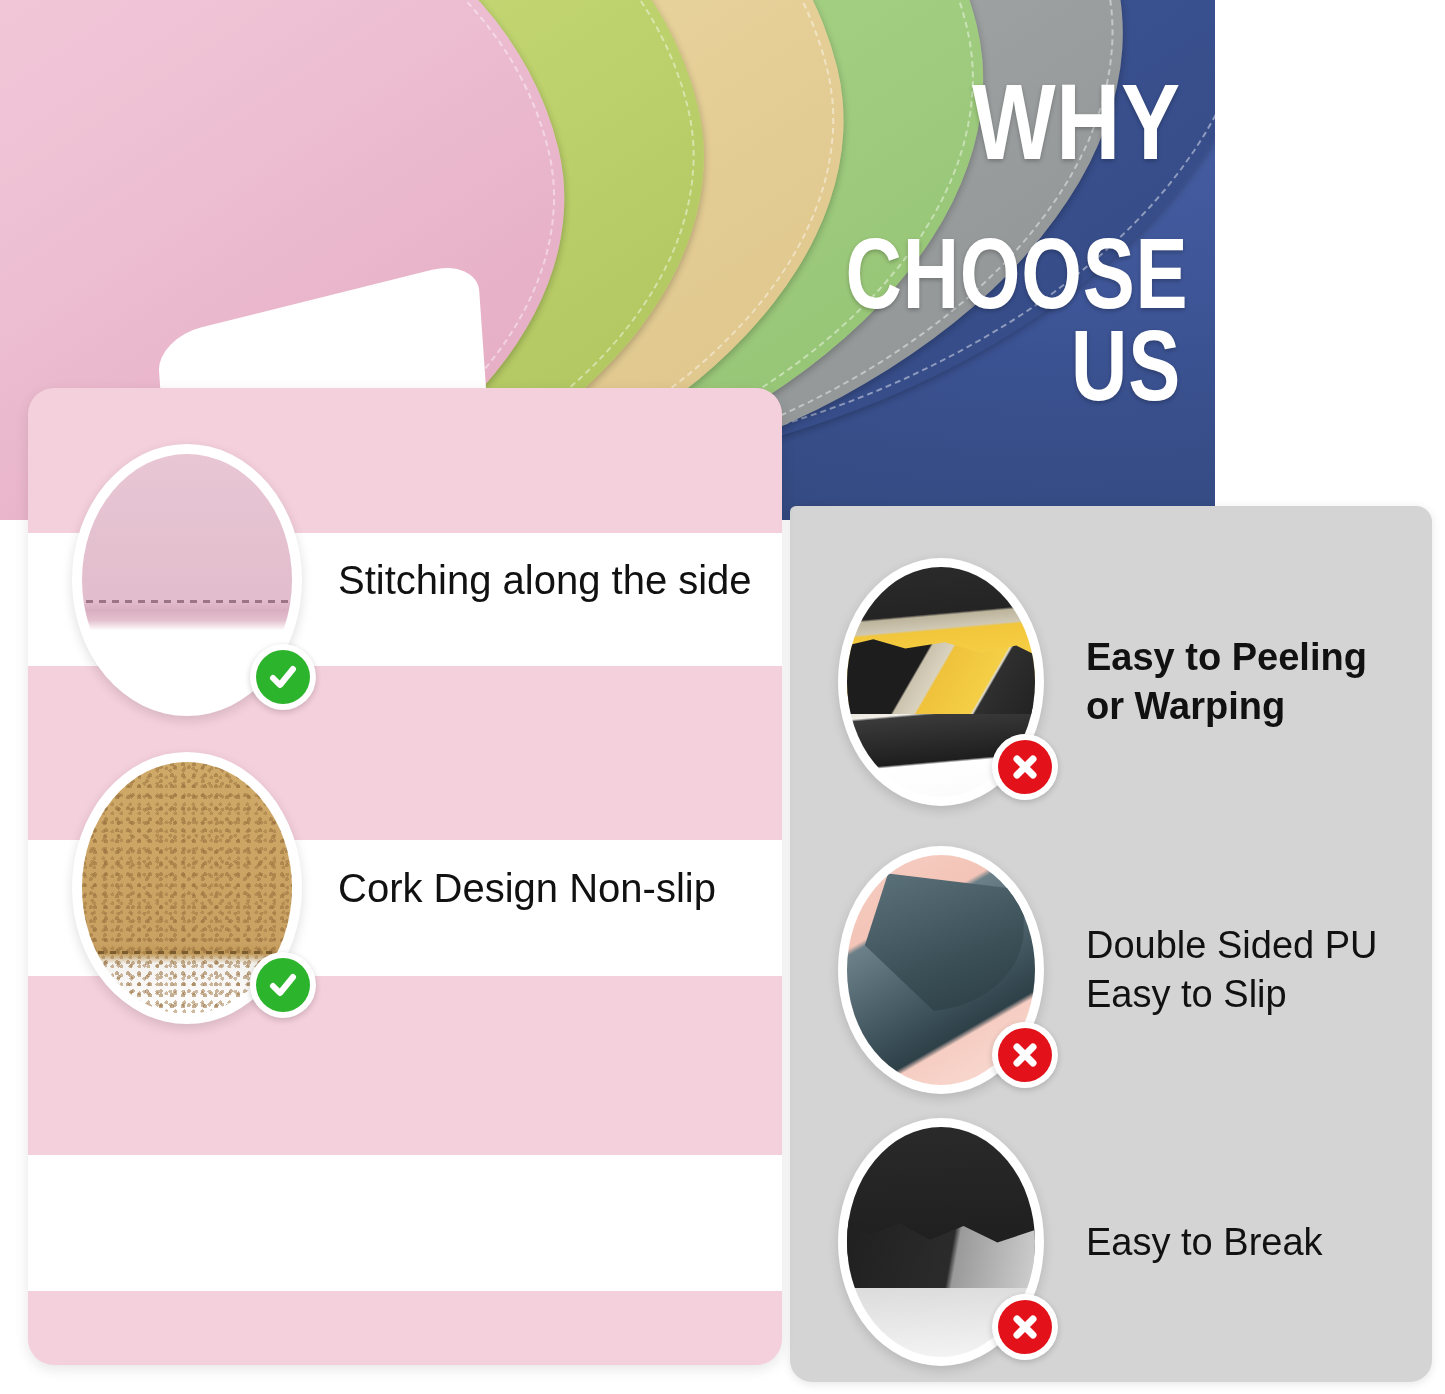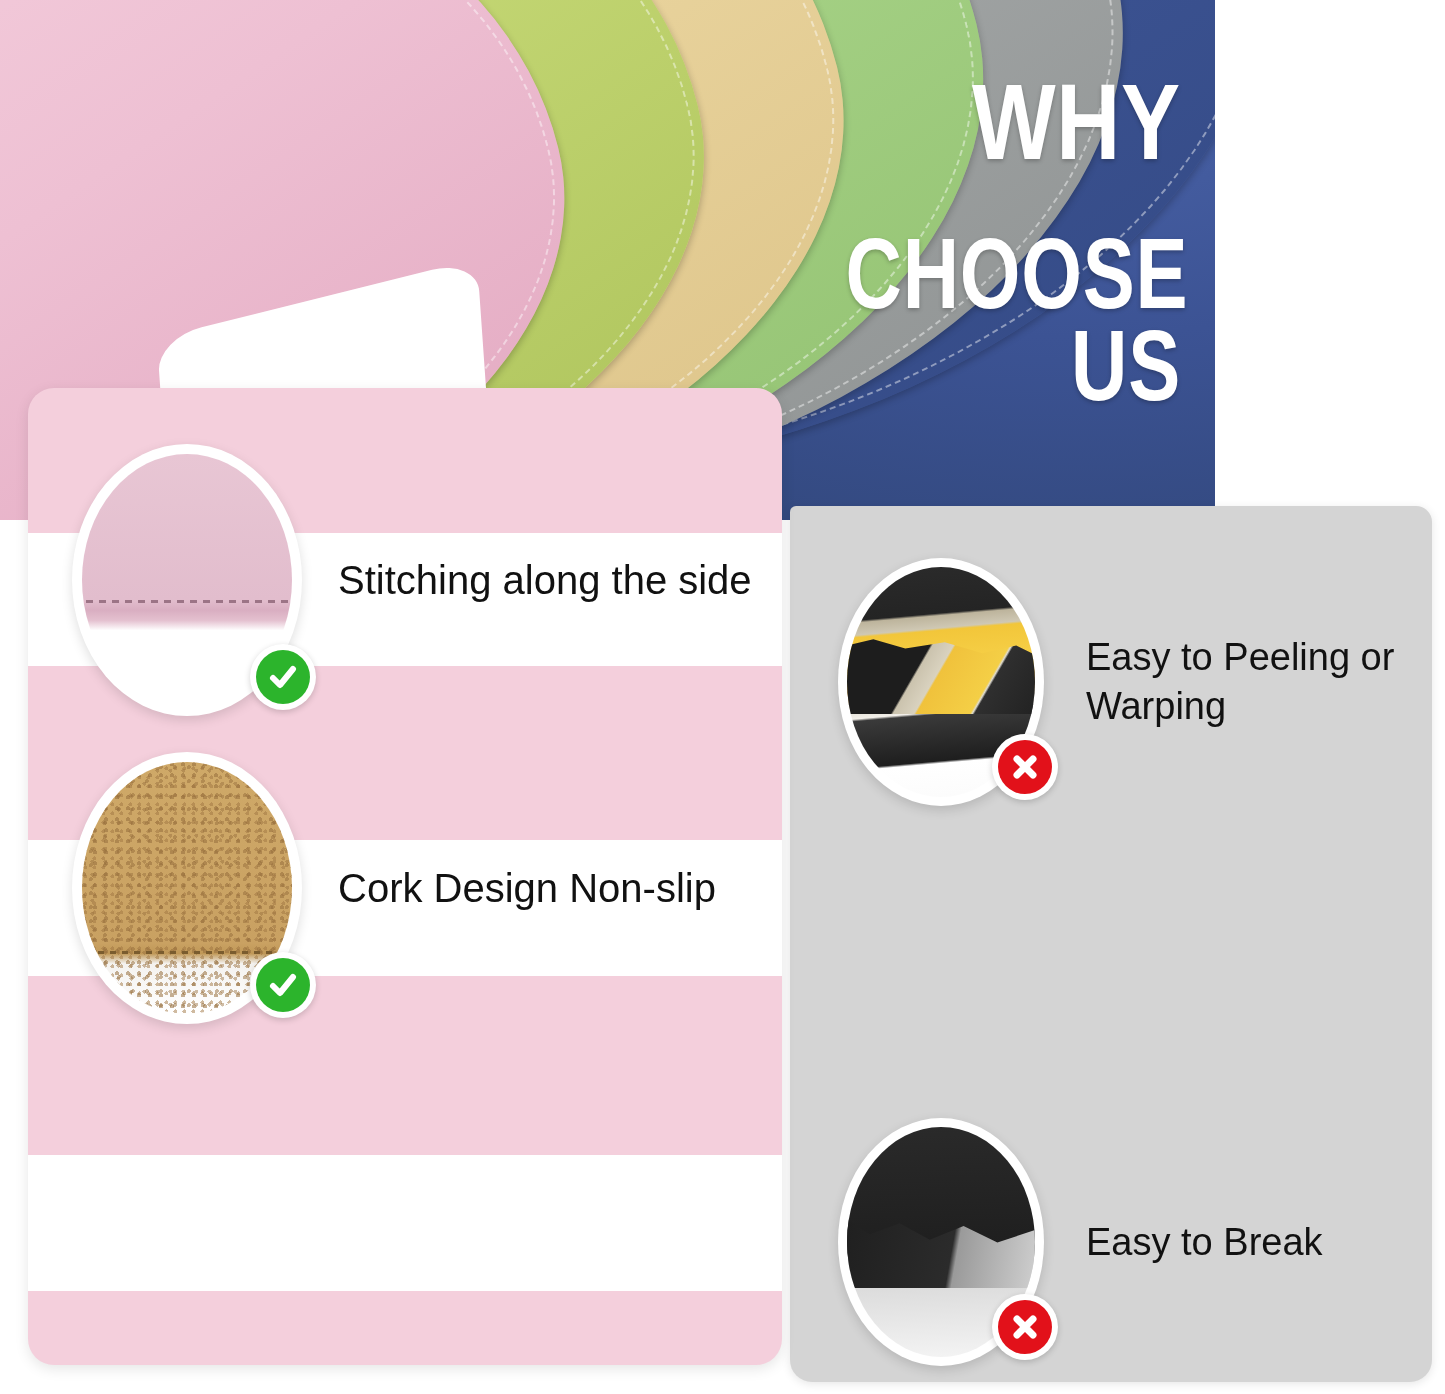--- a/index.html
+++ b/index.html
@@ -128,21 +128,21 @@
     box-shadow:0 2px 10px rgba(0,0,0,.10);
   }
   .con-row{
     position:absolute;
     left:0;
     width:642px;
     height:292px;
     display:flex;
     align-items:center;
   }
-  .con-row.r0{top:30px;}
+  .con-row.r0{top:30px;font-weight:bold;}
   .con-row.r1{top:318px;}
   .con-row.r2{top:590px;justify-content:flex-end;}
 
   .thumb{
     position:relative;
     flex:0 0 auto;
     width:206px; height:248px;
     margin-left:48px;
     border-radius:50% 50% 50% 50% / 50% 50% 50% 50%;
     background:#ffffff;
@@ -361,34 +361,49 @@
           <span class="disc">
             <svg width="32" height="32" viewBox="0 0 32 32" aria-hidden="true">
               <path d="M8 8 L24 24 M24 8 L8 24" stroke="#ffffff" stroke-width="7" stroke-linecap="round"></path>
             </svg>
           </span>
         </div>
       </div>
       <div class="con-label">Easy to Peeling or Warping</div>
     </div>
 
-
-    <div class="con-row r2">
+    <div class="con-row r1">
       <div class="thumb">
         <div class="thumb-inner">
-          <div class="ph-break"></div>
+          <div class="ph-pu"></div>
         </div>
         <div class="badge cross">
           <span class="disc">
             <svg width="32" height="32" viewBox="0 0 32 32" aria-hidden="true">
               <path d="M8 8 L24 24 M24 8 L8 24" stroke="#ffffff" stroke-width="7" stroke-linecap="round"></path>
             </svg>
           </span>
         </div>
       </div>
+      <div class="con-label">Double Sided PU Easy to Slip</div>
+    </div>
+
+    <div class="con-row r2">
+      <div class="thumb">
+        <div class="thumb-inner">
+          <div class="ph-break"></div>
+        </div>
+        <div class="badge cross">
+          <span class="disc">
+            <svg width="32" height="32" viewBox="0 0 32 32" aria-hidden="true">
+              <path d="M8 8 L24 24 M24 8 L8 24" stroke="#ffffff" stroke-width="7" stroke-linecap="round"></path>
+            </svg>
+          </span>
+        </div>
+      </div>
       <div class="con-label">Easy to Break</div>
     </div>
 
   </div>
 
   <div id="pros-card">
     <div class="stripe s0"></div>
     <div class="stripe s1"></div>
     <div class="stripe s2"></div>
 

